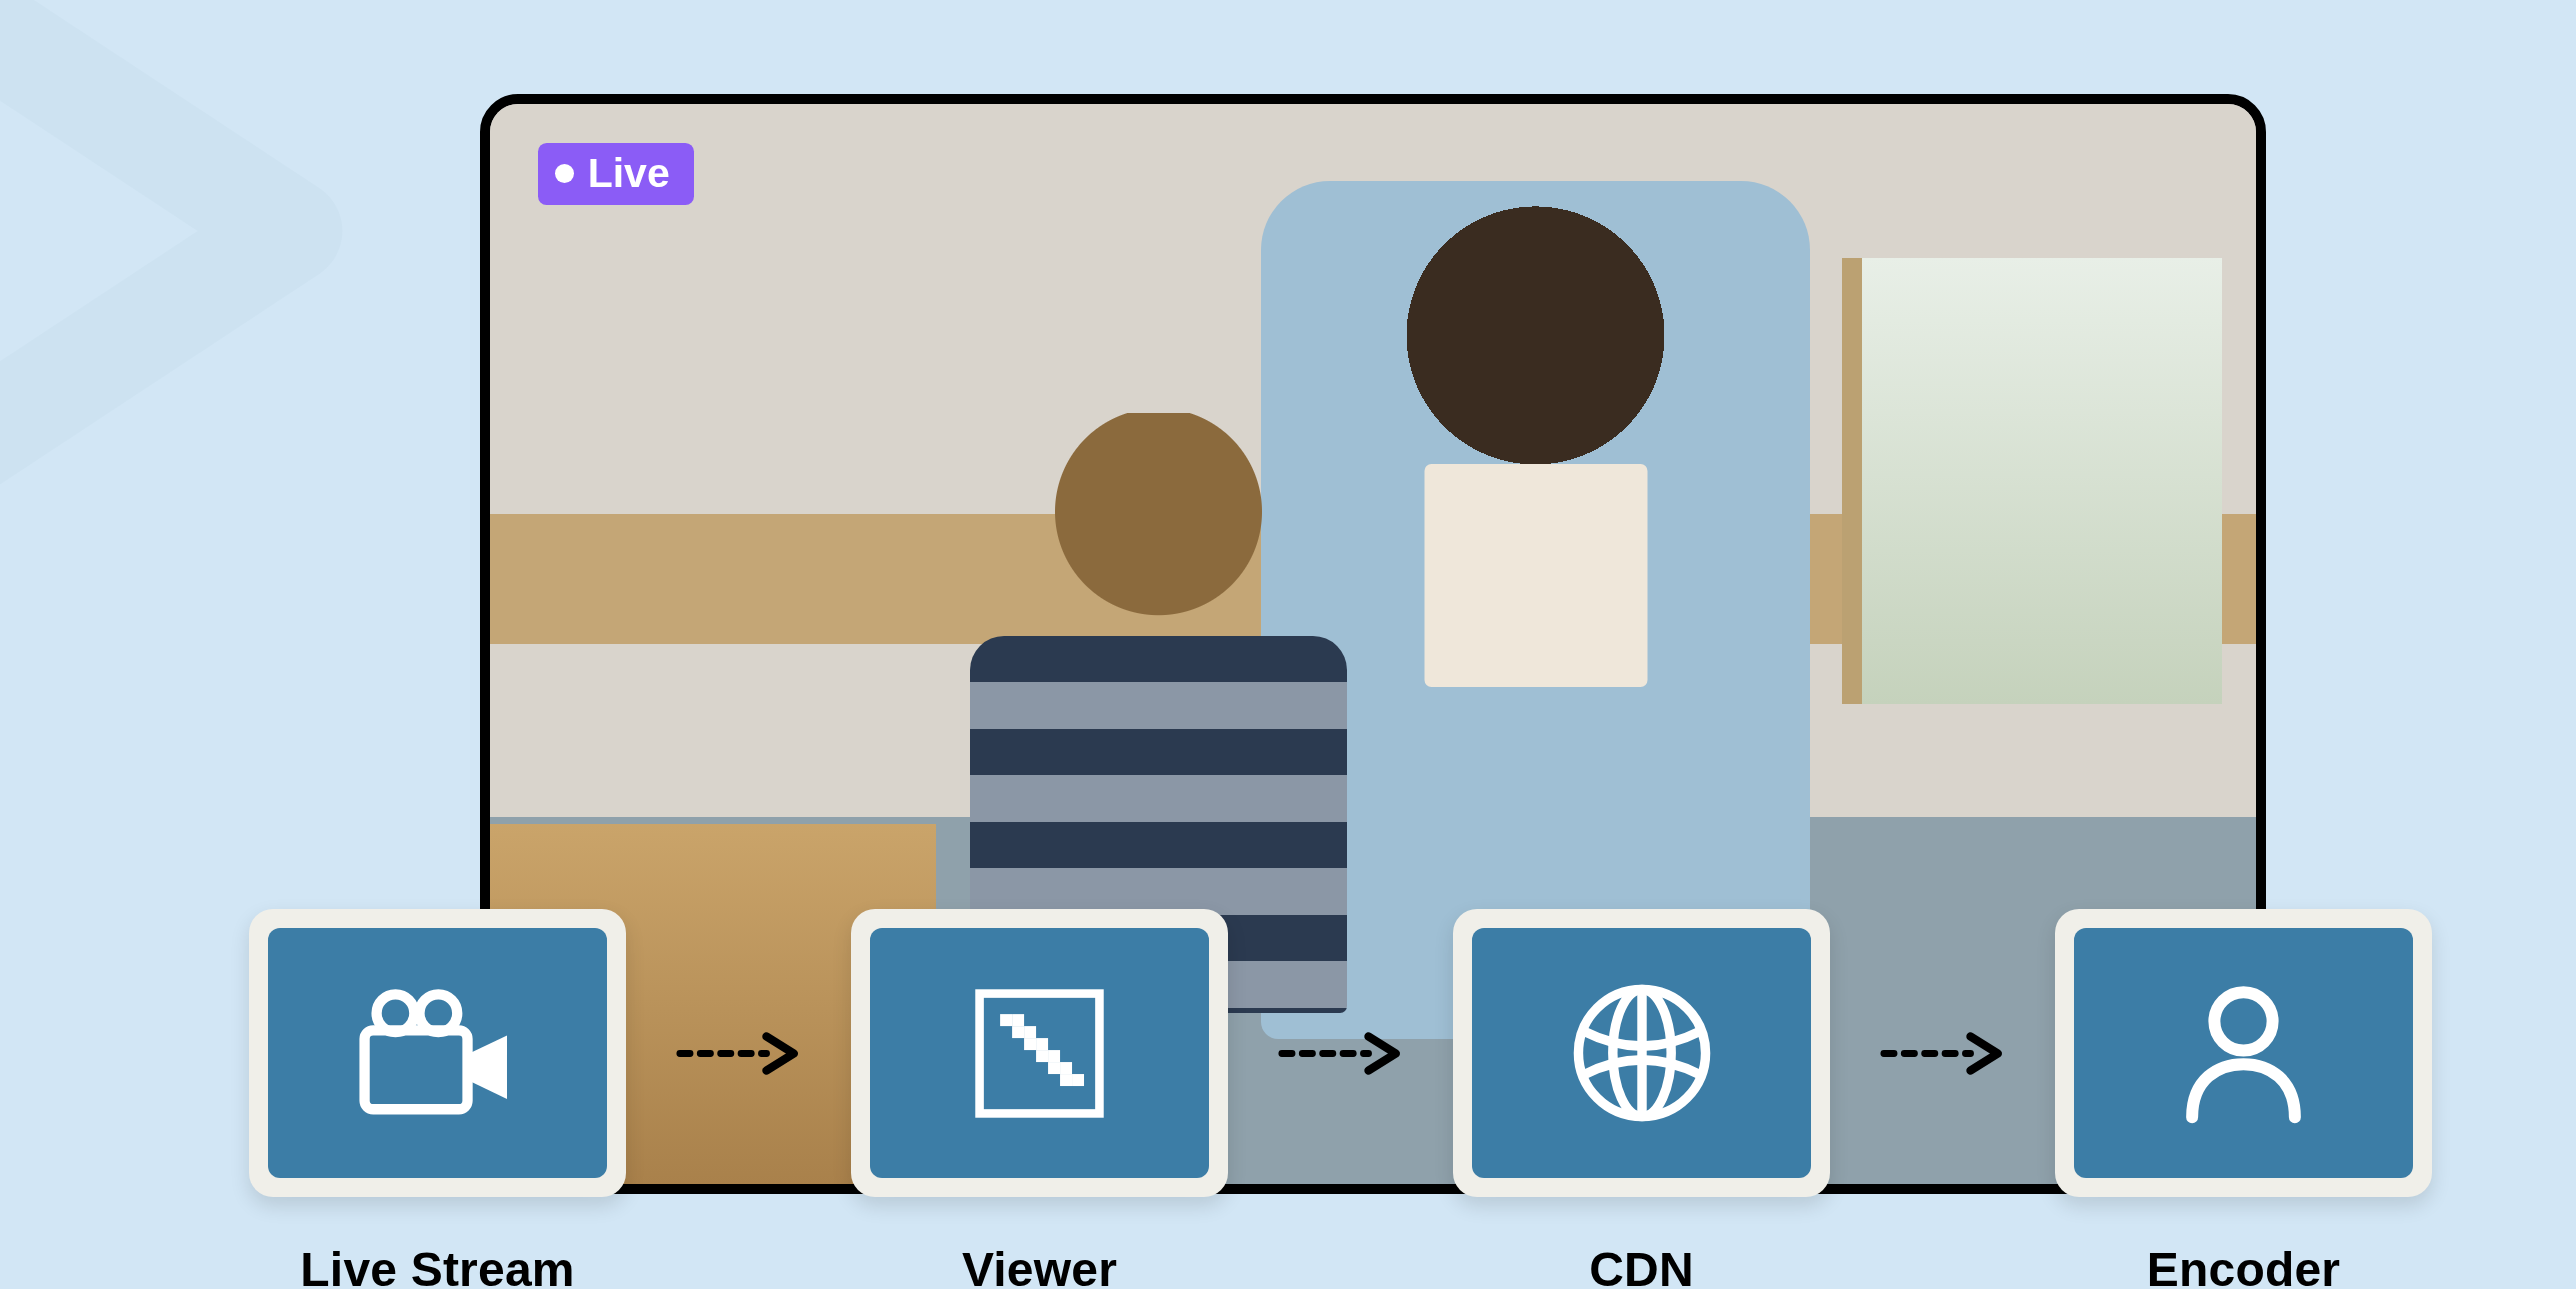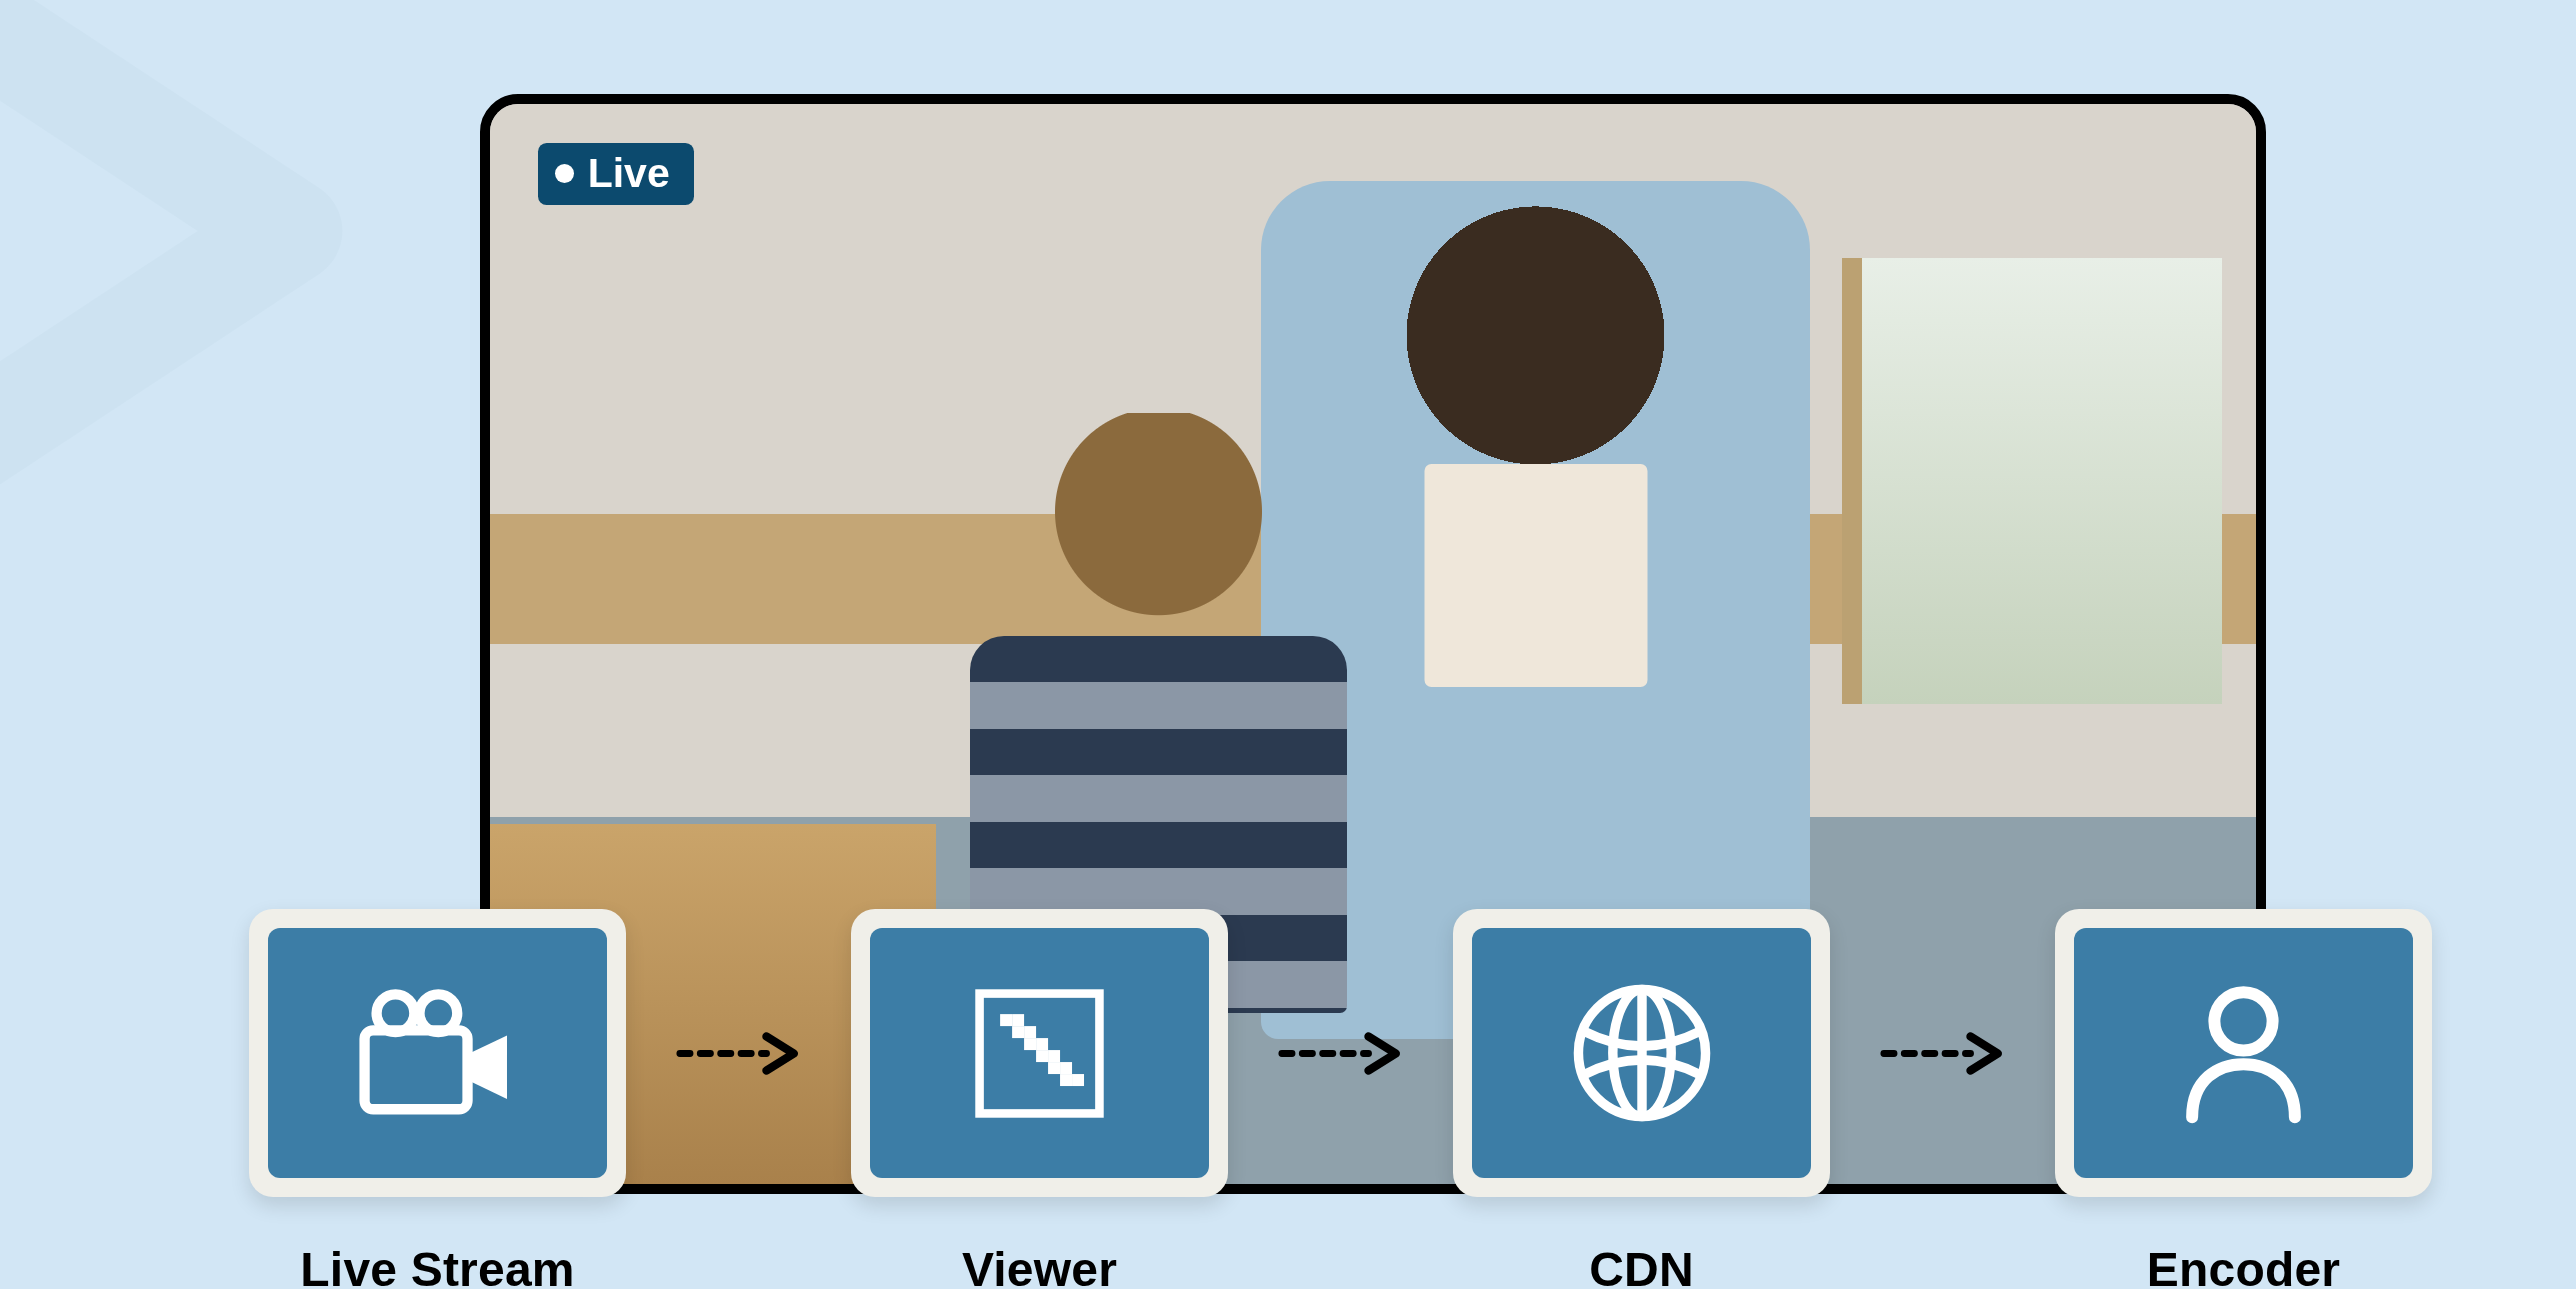--- a/index.html
+++ b/index.html
@@ -71,21 +71,21 @@
     background:radial-gradient(circle at 50% 16%, #8b6a3d 0 103px, transparent 104px);
   }
   .kid::after{
     content:"";position:absolute;left:0;top:223px;right:0;height:377px;
     background:repeating-linear-gradient(#2b3a50 0 46px,#8b97a6 46px 93px);
     border-radius:34px 34px 6.9px 6.9px;
   }
 
   .live-badge{
     position:absolute;left:48px;top:39px;
-    background:#0c4a6e;
+    background:#8b5cf6;
     color:#fff;
     border-radius:8.6px;
     display:flex;align-items:center;gap:13.7px;
     padding:6.9px 24px 8.6px 17px;
     font-size:41px;font-weight:600;
   }
   .live-dot{width:19px;height:19px;border-radius:50%;background:#fff;display:inline-block;}
 
   
   .flow{

